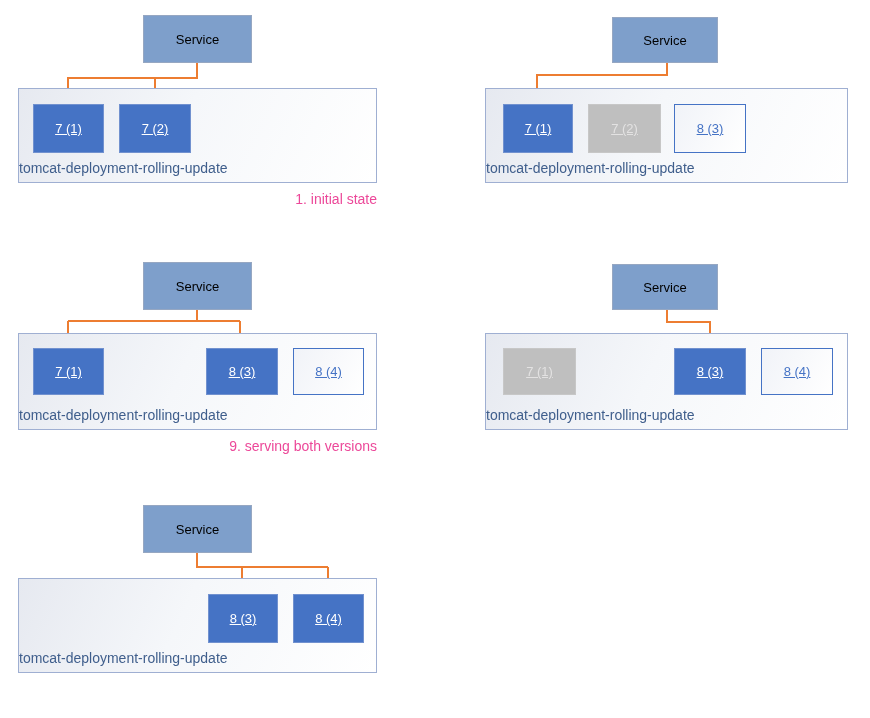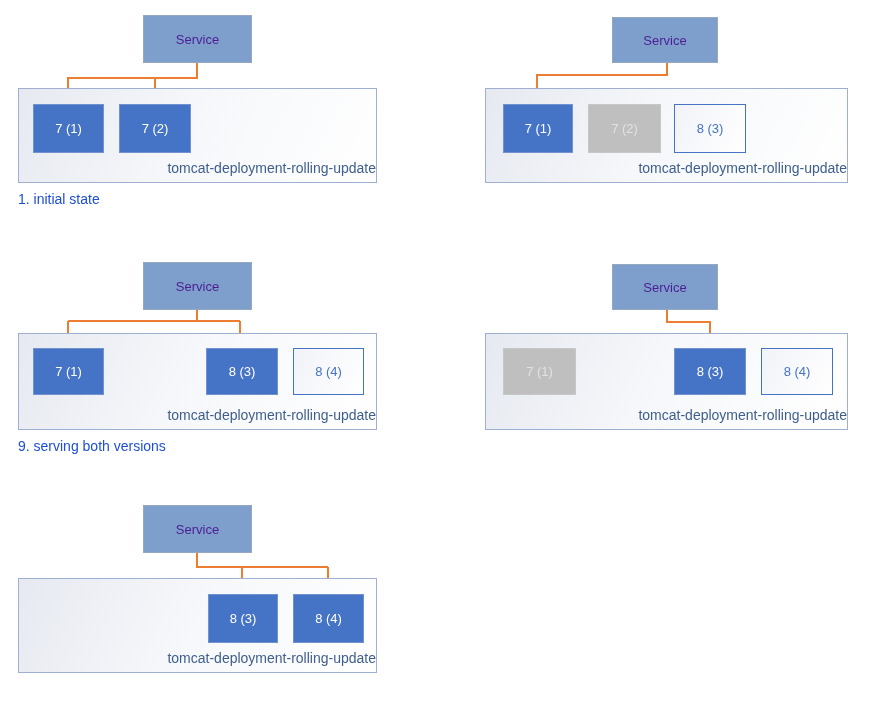--- a/index.html
+++ b/index.html
@@ -2,42 +2,43 @@
 <html><head>
 <meta charset="utf-8">
 <style>
   html,body { margin:0; padding:0; background:#ffffff; }
   .canvas {
     position:relative; width:870px; height:718px; background:#ffffff;
     font-family:"Liberation Sans", sans-serif; overflow:hidden;
   }
   .service-box {
     position:absolute; background:#7E9FCB; border:1px solid #96A7C2;
-    color:#4c1d95; display:flex; align-items:center; justify-content:center;
+    color:#000000; display:flex; align-items:center; justify-content:center;
     font-size:13px; box-sizing:border-box;
   }
   .container-box {
     position:absolute; box-sizing:border-box;
     border:1px solid #9FAFD2;
     background:linear-gradient(115deg, #E6E9F0 0%, #F5F7FA 45%, #FFFFFF 100%);
   }
   .pod {
     position:absolute; box-sizing:border-box;
     display:flex; align-items:center; justify-content:center;
     font-size:13px;
+    text-decoration:underline;
   }
   .pod.active  { background:#4573C5; border:1px solid #7191CF; color:#ffffff; }
   .pod.stopped { background:#BFBFBF; border:1px solid #C7C7C7; color:#E3E2E2; }
   .pod.new     { background:linear-gradient(115deg,#F1F3F8,#ffffff); border:1.5px solid #4573C5; color:#4573C5; }
   .deployment-label {
-    position:absolute; left:0; right:0; bottom:6px; text-align:right;
+    position:absolute; left:0; right:11px; bottom:6px; text-align:left;
     color:#3F5E8C; font-size:14px;
   }
   .caption {
-    position:absolute; text-align:left; color:#1d4ed8; font-size:14px;
+    position:absolute; text-align:right; color:#ec4899; font-size:14px;
   }
   .connectors { position:absolute; left:0; top:0; pointer-events:none; }
 
   
   .p1s { left:143px; top:15px;  width:109px; height:48px; }
   .p1c { left:18px;  top:88px;  width:359px; height:95px; }
   .p1cap { left:18px;  top:191px; width:359px; }
   
   .p2s { left:612px; top:17px;  width:106px; height:46px; }
   .p2c { left:485px; top:88px;  width:363px; height:95px; }

